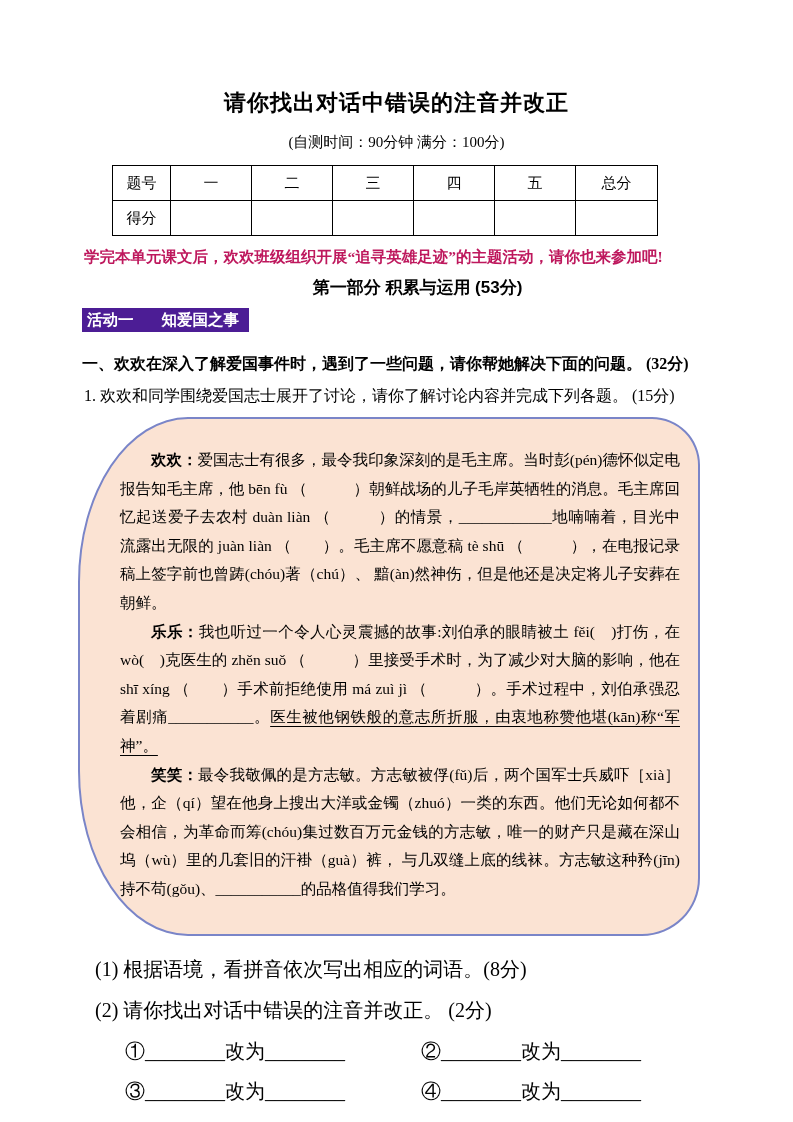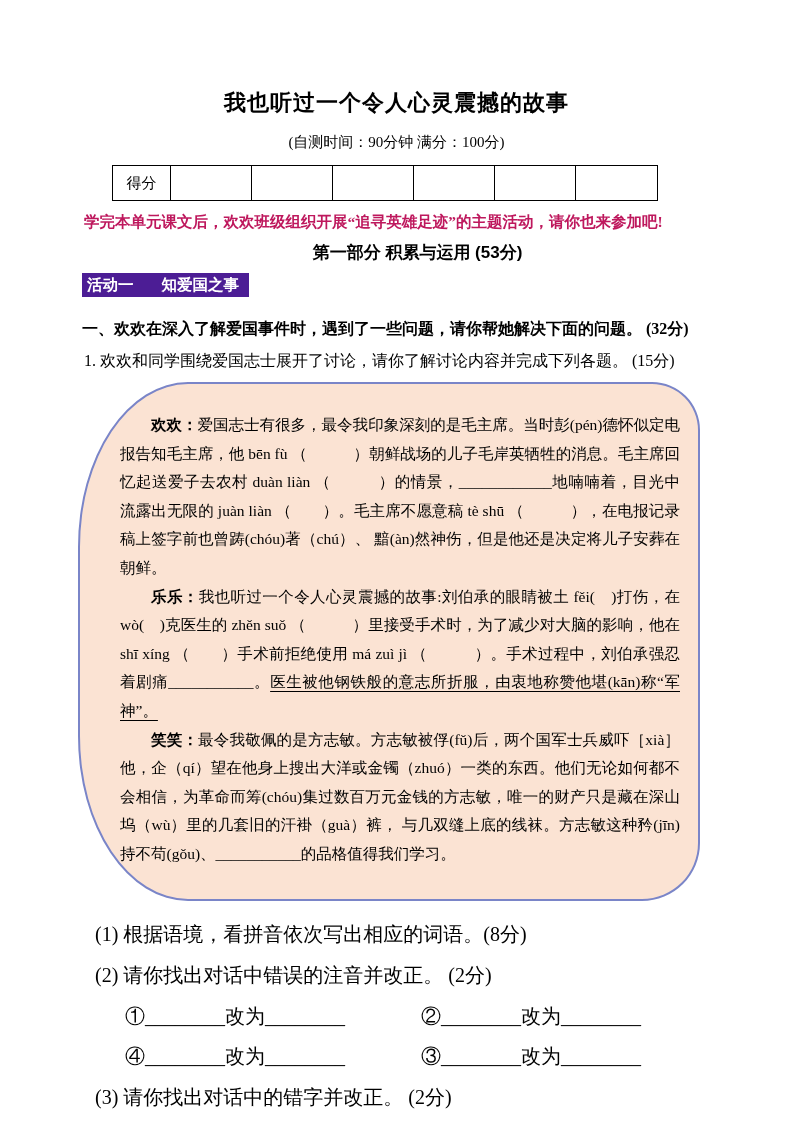--- a/index.html
+++ b/index.html
@@ -107,35 +107,44 @@
     row-gap:13px;
     margin:0 0 14px 30px;
   }
   .blank-item{white-space:nowrap;}
 </style>
 </head>
 <body>
 
 <div class="page">
 
-  <div class="title">我也听过一个令人心灵震撼的故事</div>
+  <div class="title">请你找出对话中错误的注音并改正</div>
 
   <div class="subtitle">(自测时间：90分钟 满分：100分)</div>
 
   <table class="score">
     <colgroup>
       <col style="width:58px">
         <col style="width:81px">
         <col style="width:81px">
       <col style="width:81px">
         <col style="width:81px">
         <col style="width:81px">
         <col style="width:82px">
     </colgroup>
     <tbody>
+      <tr id="score-head">
+          <td>题号</td>
+          <td>一</td>
+          <td>二</td>
+          <td>三</td>
+          <td>四</td>
+          <td>五</td>
+          <td>总分</td>
+        </tr>
       <tr id="score-row">
           <td>得分</td>
           <td></td>
           <td></td>
           <td></td>
           <td></td>
           <td></td>
           <td></td>
         </tr>
     </tbody>
@@ -158,19 +167,19 @@
       <p><b>乐乐：</b><span>我也听过一个令人心灵震撼的故事:刘伯承的眼睛被土 fěi(　)打伤，在 wò(　)克医生的 zhěn suǒ （　　　）里接受手术时，为了减少对大脑的影响，他在 shī xíng （　　）手术前拒绝使用 má zuì jì （　　　）。手术过程中，刘伯承强忍着剧痛___________。</span><span class="u">医生被他钢铁般的意志所折服，由衷地称赞他堪(kān)称“军神”。</span></p>
       <p><b>笑笑：</b><span>最令我敬佩的是方志敏。方志敏被俘(fǔ)后，两个国军士兵威吓［xià］他，企（qí）望在他身上搜出大洋或金镯（zhuó）一类的东西。他们无论如何都不会相信，为革命而筹(chóu)集过数百万元金钱的方志敏，唯一的财产只是藏在深山坞（wù）里的几套旧的汗褂（guà）裤， 与几双缝上底的线袜。方志敏这种矜(jīn)持不苟(gǒu)、___________的品格值得我们学习。</span></p>
     </div>
 
   <div class="questions">
     <div class="q-line">(1) 根据语境，看拼音依次写出相应的词语。(8分)</div>
     <div class="q-line">(2) 请你找出对话中错误的注音并改正。 (2分)</div>
     <div class="blank-grid" id="q2-items">
         <div class="blank-item">①________改为________</div>
         <div class="blank-item">②________改为________</div>
+        <div class="blank-item">③________改为________</div>
         <div class="blank-item">④________改为________</div>
-        <div class="blank-item">③________改为________</div>
       </div>
     <div class="q-line">(3) 请你找出对话中的错字并改正。 (2分)</div>
   </div>
 
 </div>
 
 </body></html>

